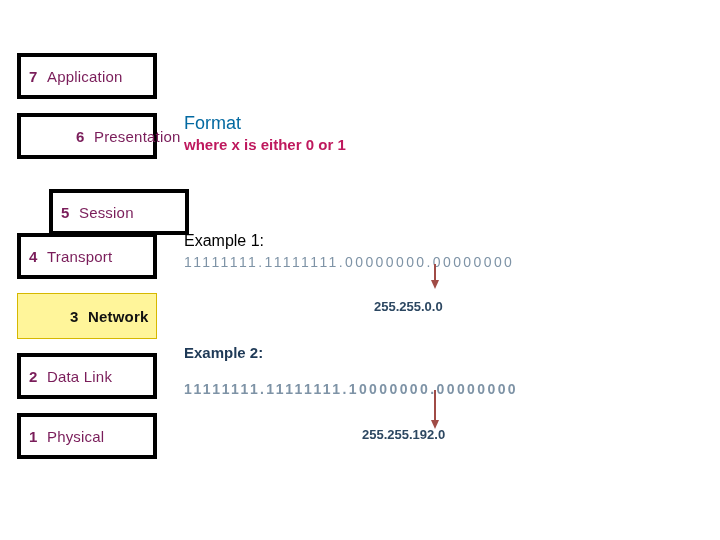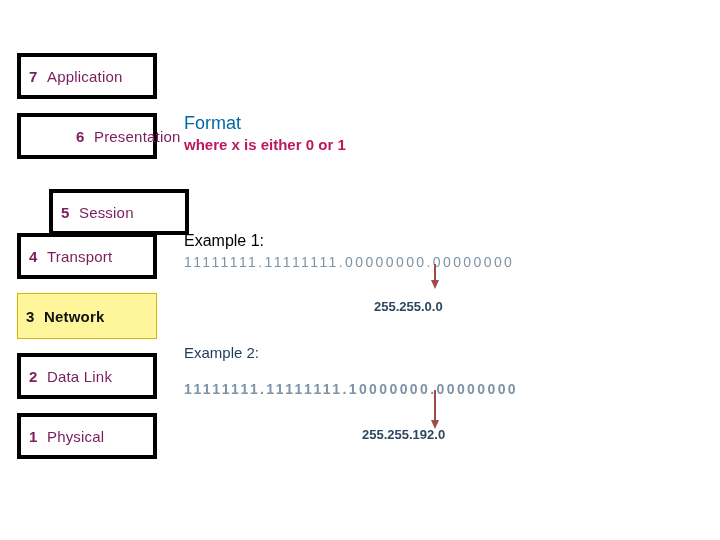--- a/index.html
+++ b/index.html
@@ -50,20 +50,21 @@
     white-space: nowrap;
     letter-spacing: 0.2px;
   }
   .osi-item .osi-num {
     font-weight: bold;
     margin-right: 5px;
   }
   .osi-item.active {
     background: #fff59a;
     border: 1px solid #d6b800;
+    padding-left: 44px;
   }
   .osi-item.active .osi-label {
     color: #111111;
     font-weight: bold;
   }
 
   
   .title-banner {
     position: absolute;
     left: 180px;
@@ -108,21 +109,21 @@
   .where-line {
     font-size: 15px;
     color: #be185d;
     font-weight: bold;
     line-height: 20px;
     margin-top: 1px;
   }
   .example-label {
     font-size: 15px;
     color: #1f3a57;
-    font-weight: normal;
+    font-weight: bold;
     line-height: 20px;
   }
   .binary-line {
     font-size: 14px;
     color: #7e93a6;
     letter-spacing: 2.4px;
     white-space: nowrap;
     line-height: 20px;
   }
   .result-value {

